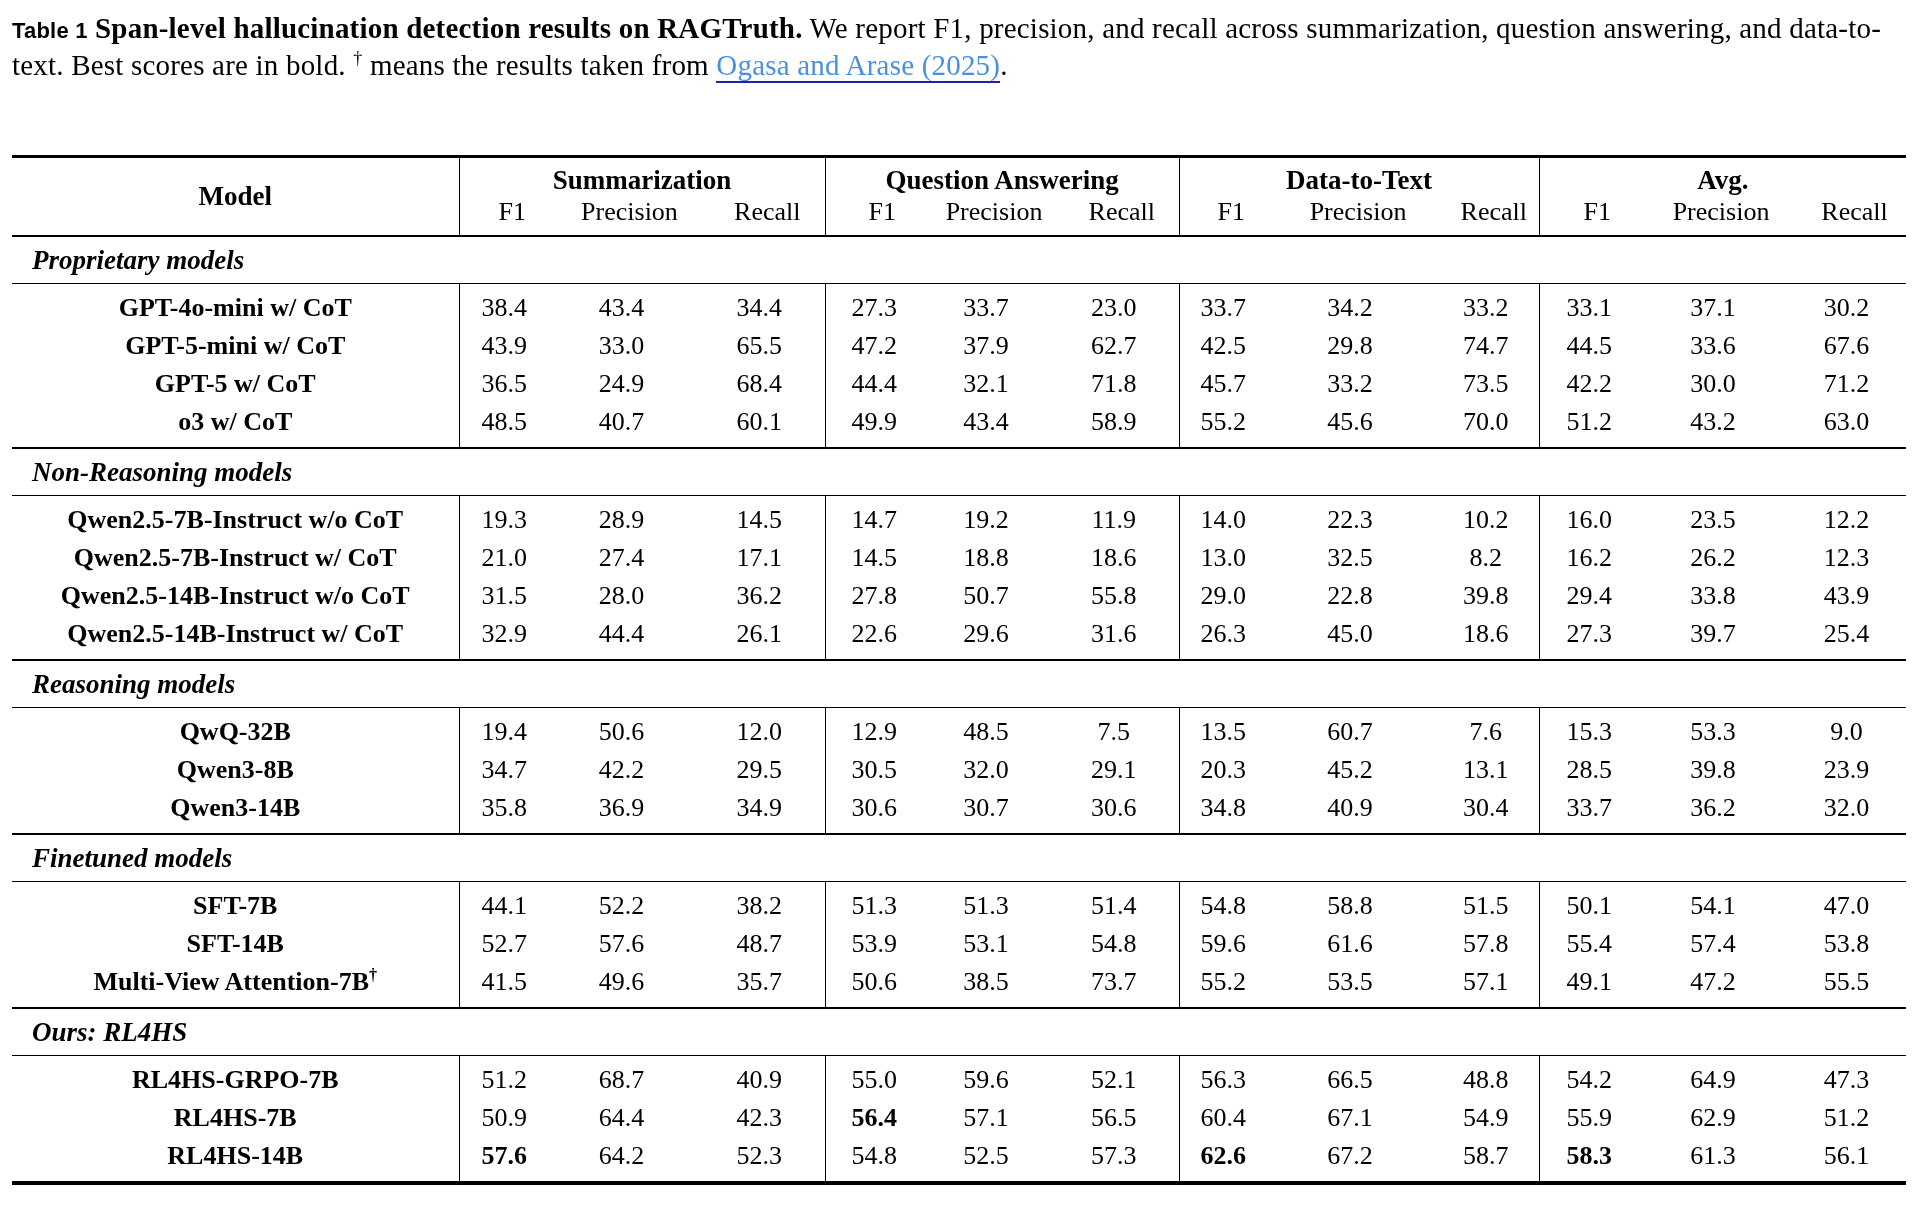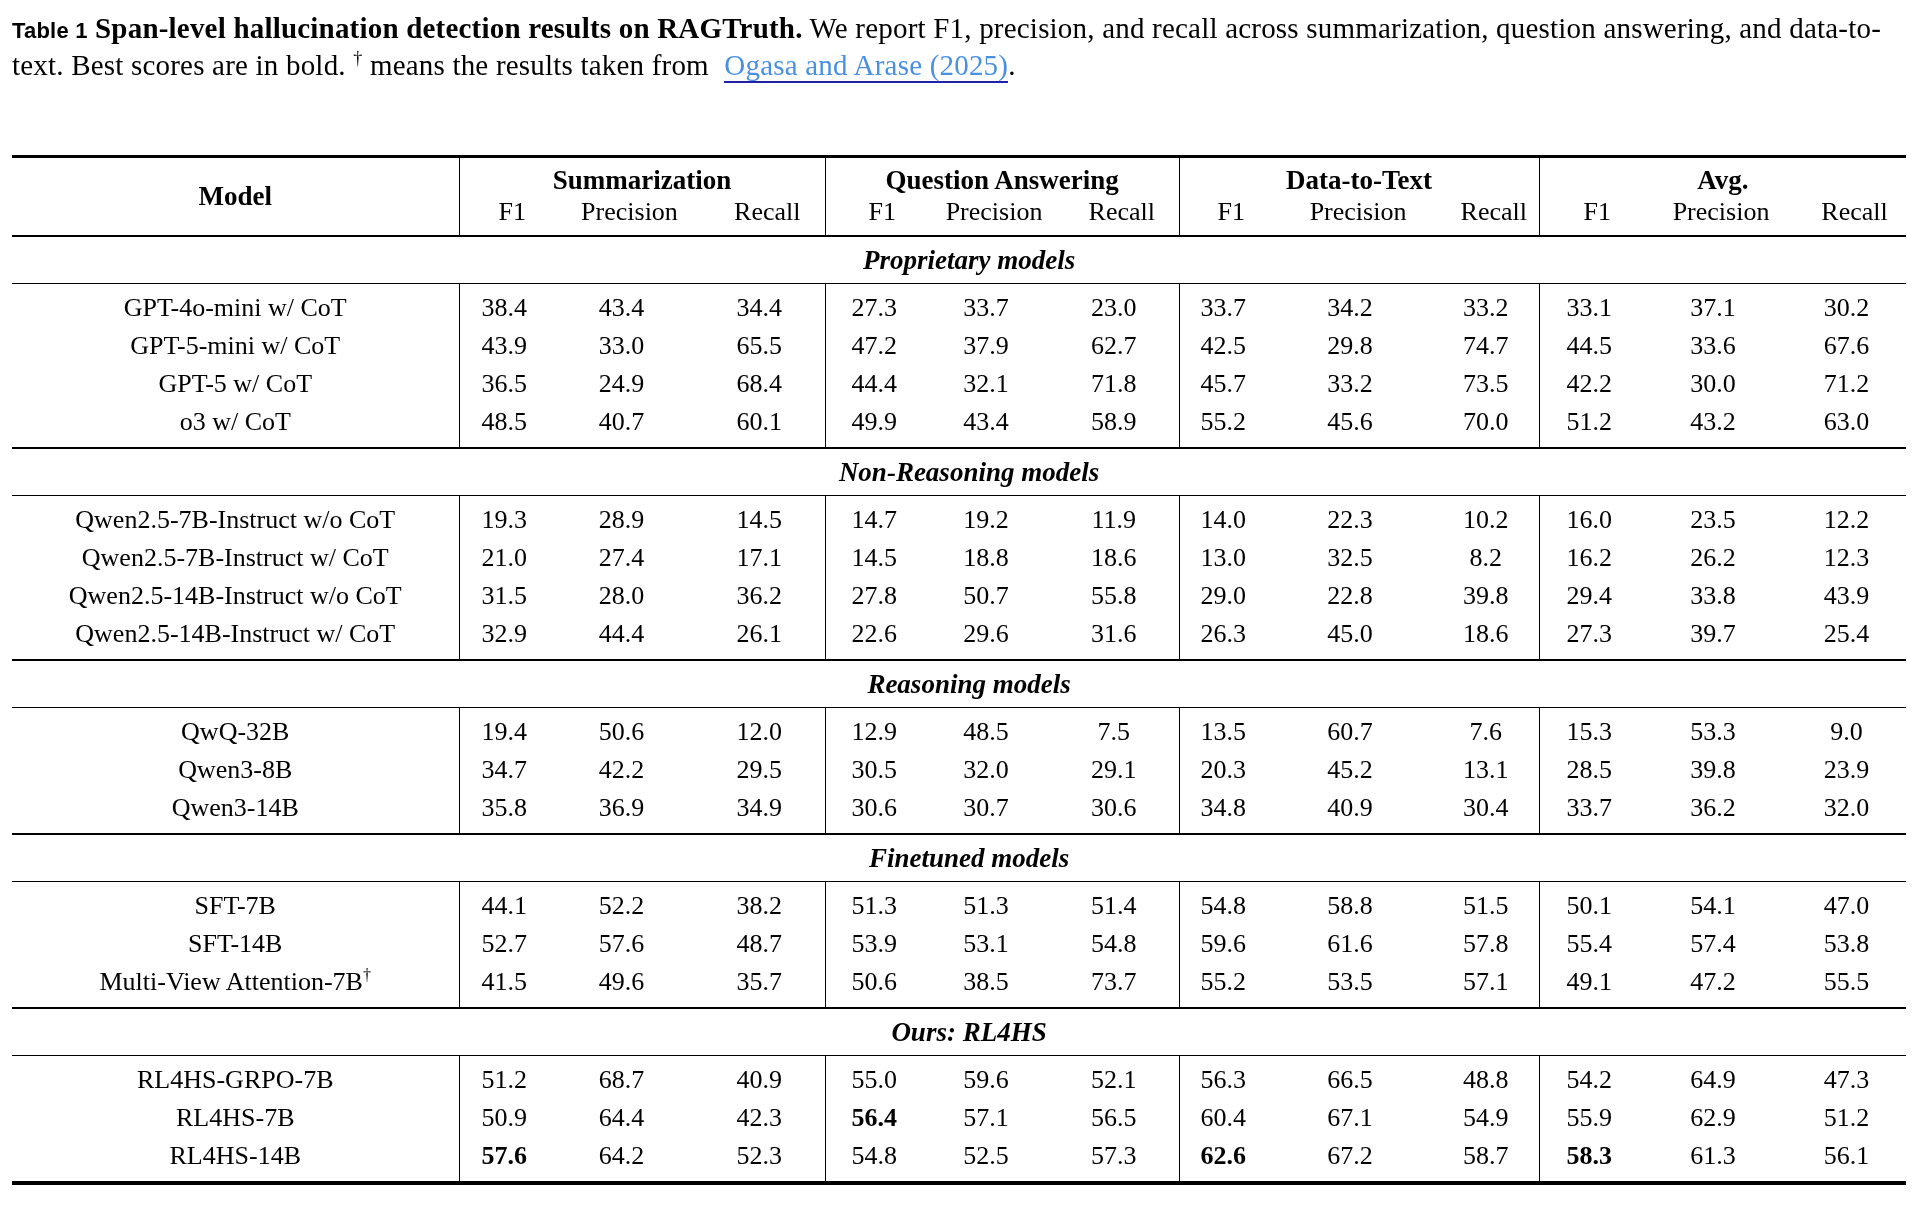--- a/index.html
+++ b/index.html
@@ -4,36 +4,36 @@
 <style>
   html,body { margin:0; padding:0; background:#ffffff; }
   body { width:1918px; height:1224px; overflow:hidden;
          font-family:"Liberation Serif","DejaVu Serif",serif; color:#000; }
   .page { padding:10px 12px 0 12px; }
 
   
   .caption { width:1894px; font-size:29px; line-height:1.28; letter-spacing:0.2px; }
   .cap-label { font-family:"Liberation Sans","DejaVu Sans",sans-serif; font-weight:bold; font-size:22px; }
   .cap-title { font-weight:bold; }
-  .cite-link { color:#4a90e2; text-decoration:none; border-bottom:2px solid #2121a8; cursor:pointer;margin-left:8px; }
+  .cite-link { color:#4a90e2; text-decoration:none; border-bottom:2px solid #2121a8; cursor:pointer; }
   sup.dag { font-size:62%; vertical-align:super; line-height:0; }
 
   
   table.results { border-collapse:collapse; table-layout:fixed; width:1894px;
                   margin-top:71px; font-size:26px;
                   border-top:3px solid #000; border-bottom:4px solid #000; }
   th, td { padding:4px 0; text-align:center; vertical-align:middle; font-weight:normal; }
   thead th.grp { font-weight:bold; font-size:27px; padding:7px 0 0 0; }
   thead th.model-h { font-weight:bold; font-size:27px; }
   thead tr.sub th { border-bottom:2px solid #000; padding:1px 0 8px 16px; }
   .gs { border-left:1px solid #000; }          
   tr.section td { border-top:2px solid #000; border-bottom:1px solid #000;
-                  text-align:center; font-weight:bold; font-style:italic;
+                  text-align:left; font-weight:bold; font-style:italic;
                   font-size:27px; padding:8px 0 7px 20px; }
-  td.model { text-align:center; }
+  td.model { text-align:center;font-weight:bold; }
   td.num.b { font-weight:bold; }
   tbody tr.first td { padding-top:9px; }
   tbody tr.last td  { padding-bottom:10px; }
 </style>
 </head>
 <body>
 
 <div class="page">
 
   <div class="caption">

